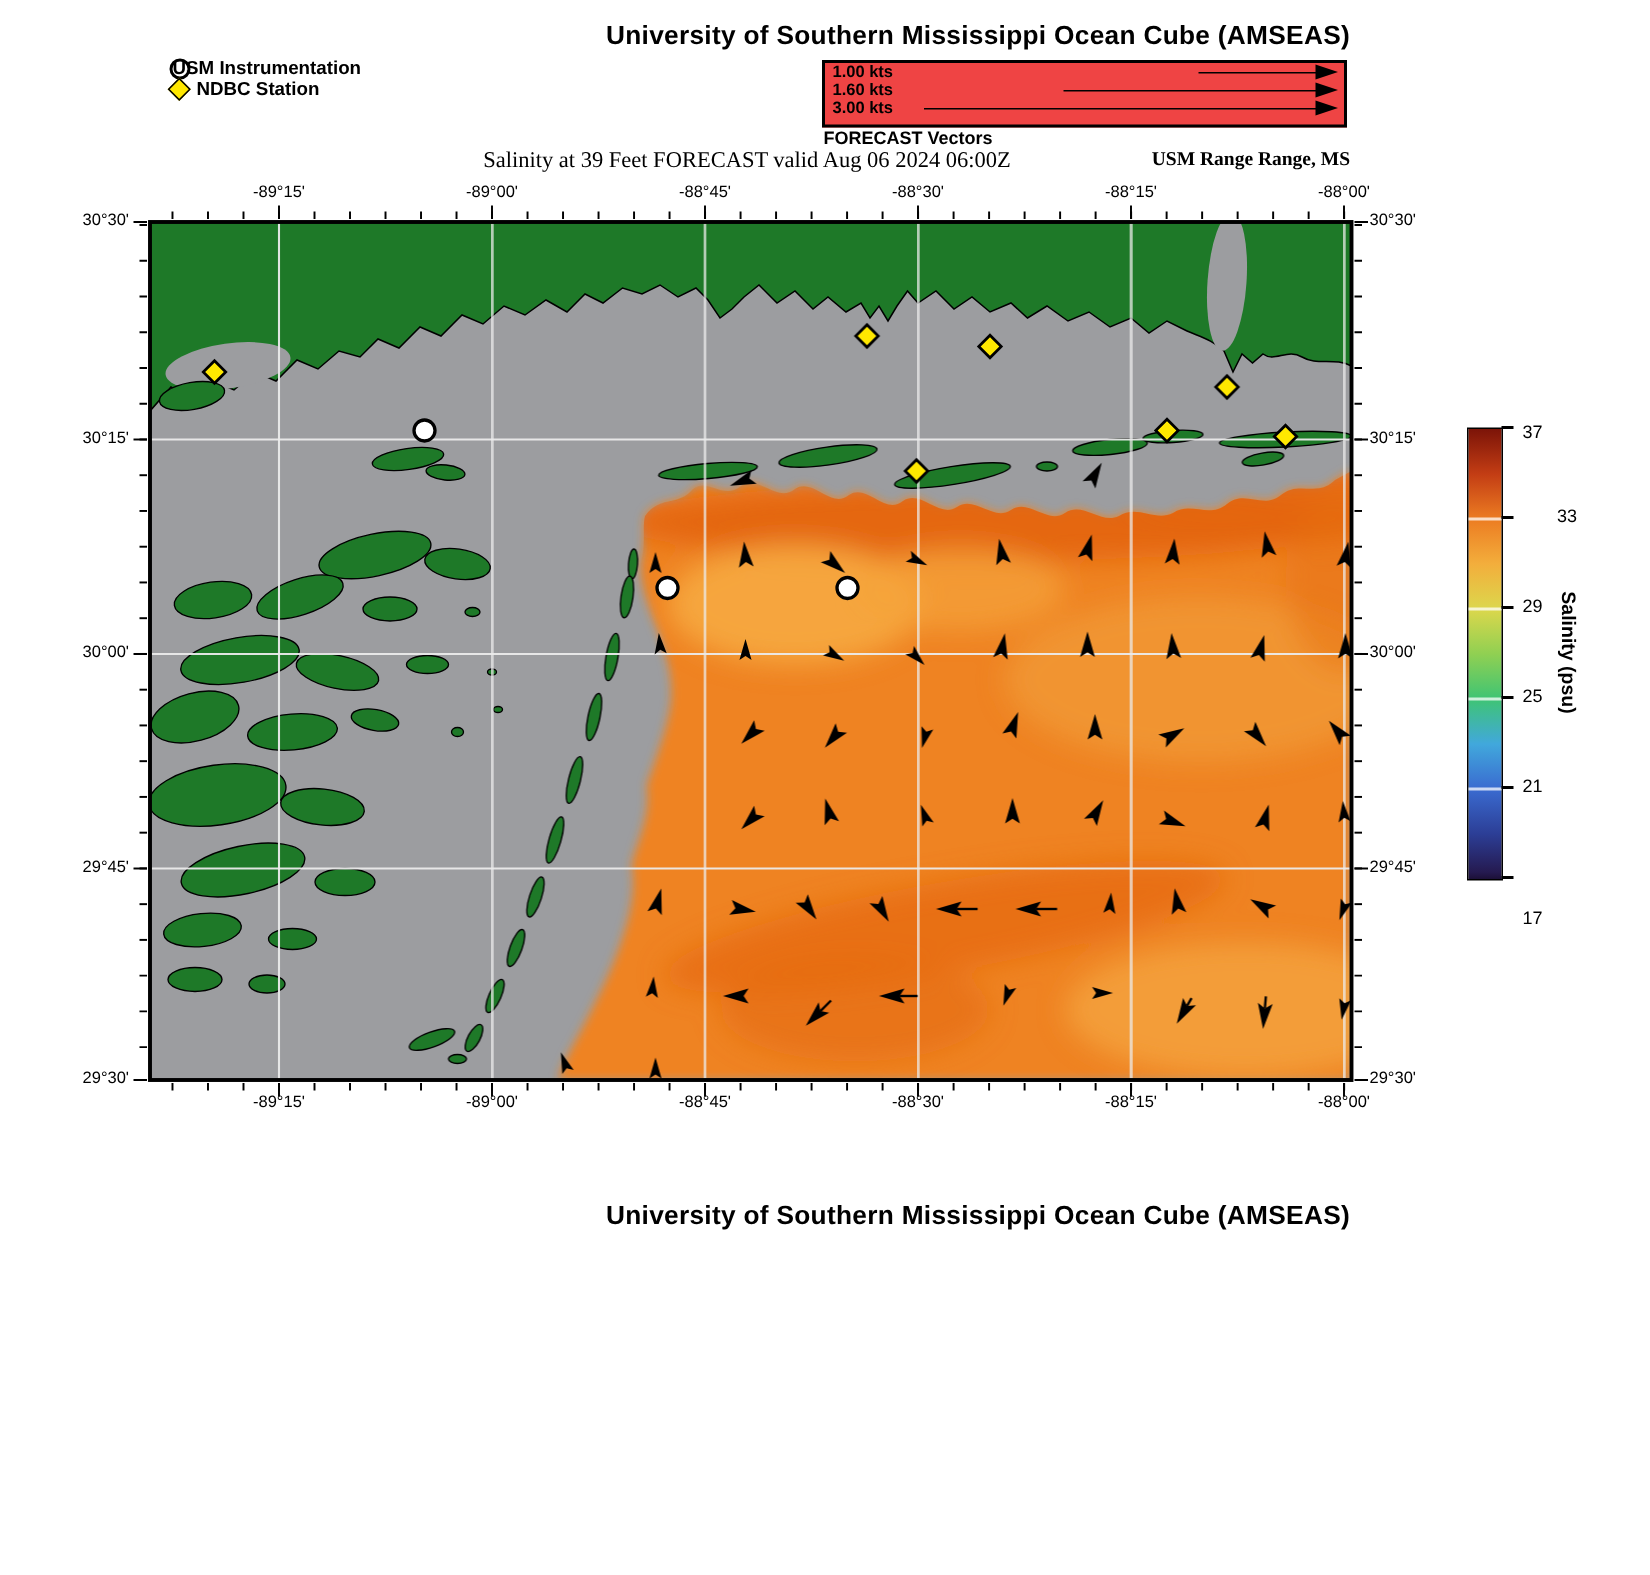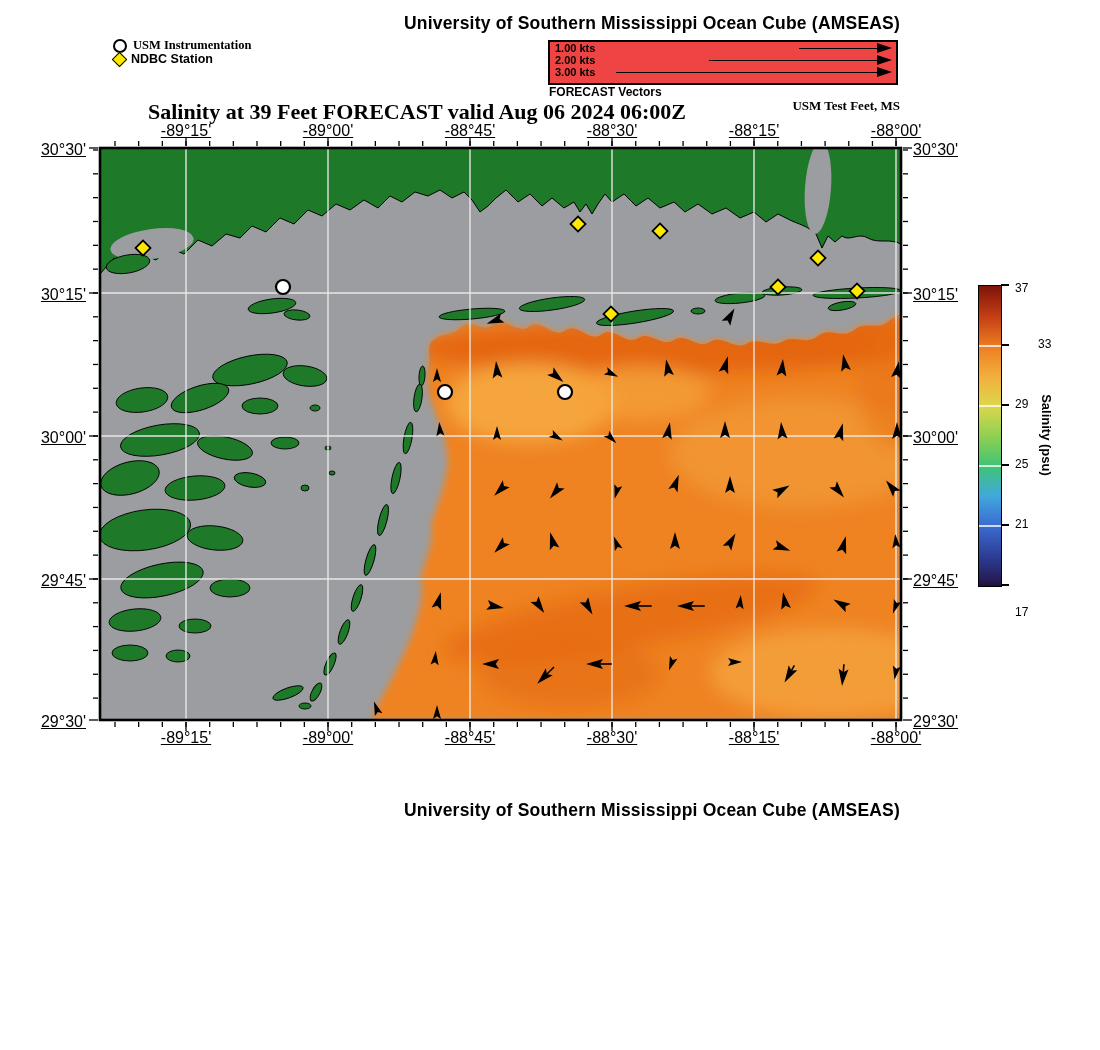--- a/index.html
+++ b/index.html
@@ -8,60 +8,60 @@
   .abs{position:absolute;}
   .title{font-weight:bold;font-size:17.5px;text-align:right;letter-spacing:.2px;}
   .legend-label{font-weight:bold;font-size:12.5px;line-height:14px;}
   .legend-circle{width:10px;height:10px;border:2px solid #000;border-radius:50%;background:#fff;}
   .legend-diamond{width:9px;height:9px;border:1.8px solid #000;background:#ffe800;transform:rotate(45deg);}
   .vbox{border:2.5px solid #000;background:#ef4444;}
   .vrow-label{font-weight:bold;font-size:11px;line-height:11px;}
   .vline{height:1.4px;background:#000;}
   .vhead{width:0;height:0;border-top:5px solid transparent;border-bottom:5px solid transparent;border-left:15px solid #000;}
   .vcaption{font-weight:bold;font-size:12px;}
-  .subtitle{font-family:"Liberation Serif",serif;font-weight:bold;font-size:22px;text-align:left;}
+  .subtitle{font-family:"Liberation Serif",serif;font-weight:normal;font-size:15px;text-align:center;}
   .range-label{font-family:"Liberation Serif",serif;font-weight:bold;font-size:13px;text-align:right;}
-  .ax{font-size:16px;white-space:nowrap;text-decoration:underline;}
+  .ax{font-size:11px;white-space:nowrap;}
   .cbar{border:1.5px solid #000;}
   .cbar-tick{background:#000;}
   .cbar-num{font-size:12px;}
   .cbar-label{font-weight:bold;font-size:13px;white-space:nowrap;transform:translate(-50%,-50%) rotate(90deg);}
   .cbar-wline{position:absolute;left:0;width:100%;height:1.5px;background:rgba(255,255,255,.75);}
 </style>
 </head>
 <body>
 
 <div id="fig">
 
   <div class="abs title" style="left:90px;top:13px;width:810px;">University of Southern Mississippi Ocean Cube (AMSEAS)</div>
 
   <div class="abs" style="left:113px;top:39px;">
     <div class="legend-circle"></div>
   </div>
-  <div class="abs legend-label" style="left:133px;top:38px;font-family:Liberation Serif, serif;">USM Instrumentation</div>
+  <div class="abs legend-label" style="left:115px;top:38px;">USM Instrumentation</div>
   <div class="abs" style="left:114px;top:54px;">
     <div class="legend-diamond"></div>
   </div>
   <div class="abs legend-label" style="left:131px;top:52px;">NDBC Station</div>
 
   <div class="abs vbox" style="left:548px;top:40px;width:346px;height:41px;" id="vbox">
       <div class="abs vrow-label" style="left: 5px; top: 1px;">1.00 kts</div>
       <div class="abs vline" style="right: 17px; top: 5.5px; width: 80px;"></div>
       <div class="abs vhead" style="right: 4px; top: 1px;"></div>
-      <div class="abs vrow-label" style="left: 5px; top: 13px;">2.00 kts</div>
+      <div class="abs vrow-label" style="left: 5px; top: 13px;">1.60 kts</div>
       <div class="abs vline" style="right: 17px; top: 17.5px; width: 170px;"></div>
       <div class="abs vhead" style="right: 4px; top: 13px;"></div>
       <div class="abs vrow-label" style="left: 5px; top: 25px;">3.00 kts</div>
       <div class="abs vline" style="right: 17px; top: 29.5px; width: 263px;"></div>
       <div class="abs vhead" style="right: 4px; top: 25px;"></div>
     </div>
   <div class="abs vcaption" style="left:549px;top:85px;">FORECAST Vectors</div>
 
   <div class="abs subtitle" style="left:148px;top:99px;width:700px;">Salinity at 39 Feet FORECAST valid Aug 06 2024 06:00Z</div>
-  <div class="abs range-label" style="left:760px;top:98px;width:140px;">USM Test Feet, MS</div>
+  <div class="abs range-label" style="left:760px;top:98px;width:140px;">USM Range Range, MS</div>
 
   <svg id="map-svg" class="abs" style="left:87px;top:135px;" width="827" height="598" viewBox="-13 -13 827 598">
     <defs>
       <clipPath id="frameClip">
           <rect x="0" y="0" width="801" height="572"></rect>
         </clipPath>
       <clipPath id="orangeClip">
           <path id="orangeClipPath" d="M330,196 C340,182 352,190 362,178 C372,170 382,186 394,176 C406,168 418,188 430,178 C442,170 454,192 466,182 C478,174 490,196 502,186 C514,178 526,198 538,190 C550,182 562,200 574,192 C586,184 598,202 610,194 C622,186 634,202 646,196 C658,188 670,200 682,194 C694,186 706,198 718,188 C730,178 742,192 754,182 C766,172 778,184 790,172 L801,166 L801,572 L272,572 C276,558 284,546 292,530 C300,514 308,498 314,480 C320,462 324,446 321,428 C326,410 334,394 331,376 C337,358 344,340 347,322 C349,306 345,290 339,274 C333,258 327,244 327,228 C331,214 328,204 330,196 Z"></path>
         </clipPath>
       <filter id="soft" x="-20%" y="-20%" width="140%" height="140%">

